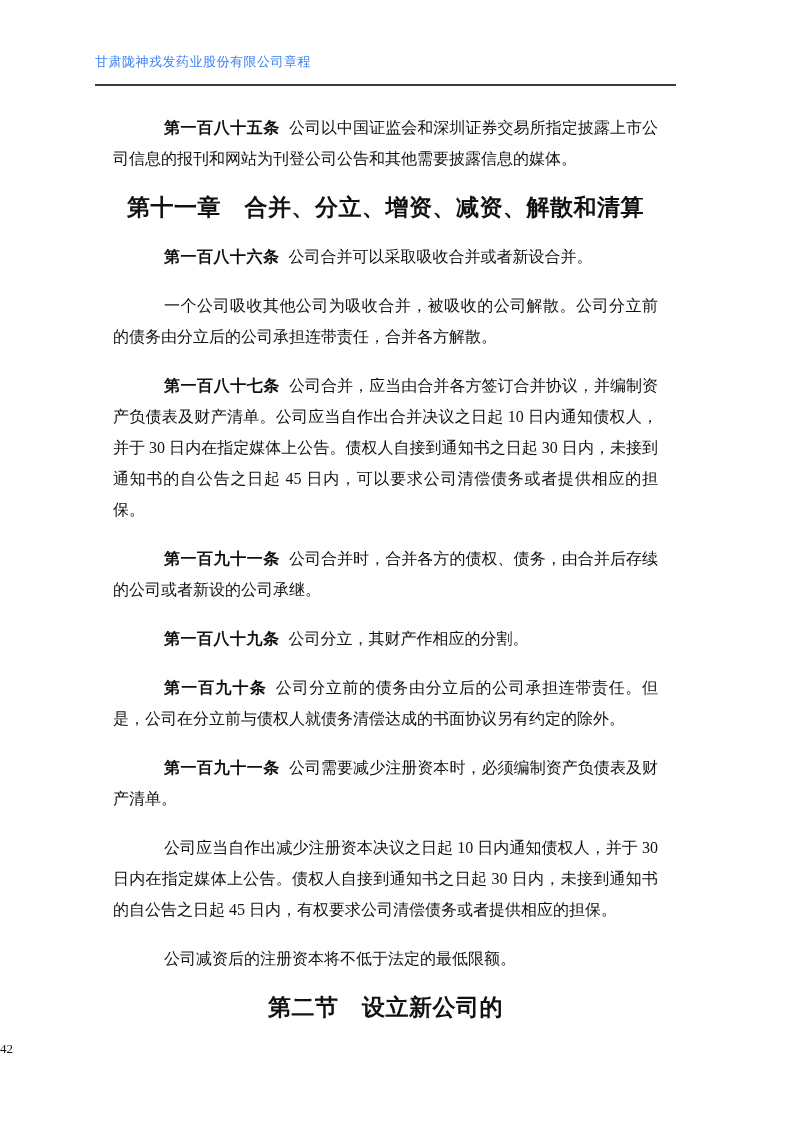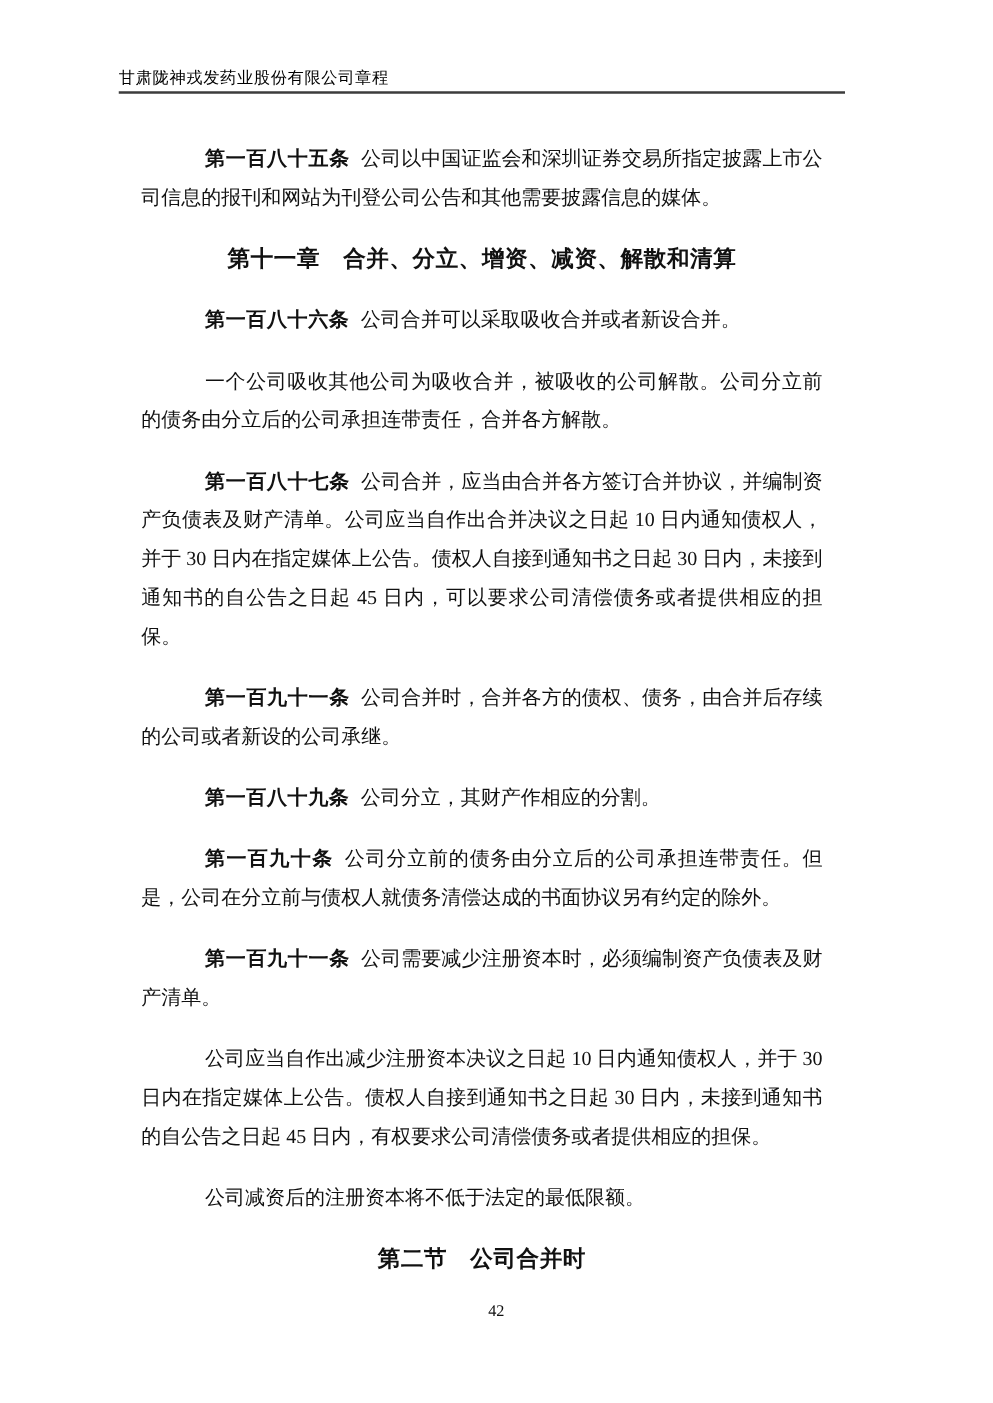--- a/index.html
+++ b/index.html
@@ -7,47 +7,47 @@
     width: 794px; height: 1122px; position: relative; overflow: hidden;
     font-family: "Liberation Serif", "DejaVu Serif", serif;
     color: #111111;
   }
   .page {
     position: absolute; inset: 0; background: #ffffff;
   }
   .header {
     position: absolute; top: 54px; left: 95px; width: 581px;
     font-size: 13px; line-height: 15px; letter-spacing: 0.5px;
-    color: #000000;
-    padding-bottom: 4px;
+    color: #3b82f6;
+    padding-bottom: 15px;
     border-bottom: 2px solid #3c3c3c;
   }
   .content {
     position: absolute; top: 94px; left: 95px; width: 581px;
     font-size: 16px; line-height: 31px;
     text-align: justify;
   }
   .content p { margin: 18px; padding: 0; }
   .content p.article, .content p.plain { text-indent: 51px; }
   .num {
     font-family: "Liberation Sans", "DejaVu Sans", sans-serif;
     font-weight: bold;
     margin-right: 9px;
     letter-spacing: 0.5px;
   }
   .content p.chapter, .content p.section {
     text-align: center; text-indent: 0;
     font-family: "Liberation Sans", "DejaVu Sans", sans-serif;
-    font-weight: bold; font-size: 18px;
+    font-weight: bold; font-size: 23px;
     margin-top: 9px;
     letter-spacing: 0.5px;
   }
   .page-number {
     position: absolute; top: 1041px; left: 0; right: 0;
-    text-align: center; font-size: 13px; line-height: 15px; color: #111111;
+    font-size: 13px; line-height: 15px; color: #111111;
   }
 </style>
 </head>
 <body>
 
 <div class="page">
   <div class="header">
     <span>甘肃陇神戎发药业股份有限公司章程</span>
   </div>
 
@@ -56,17 +56,17 @@
       <p class="chapter">第十一章　合并、分立、增资、减资、解散和清算</p>
       <p class="article"><b class="num">第一百八十六条</b><span>公司合并可以采取吸收合并或者新设合并。</span></p>
       <p class="plain">一个公司吸收其他公司为吸收合并，被吸收的公司解散。公司分立前的债务由分立后的公司承担连带责任，合并各方解散。</p>
       <p class="article"><b class="num">第一百八十七条</b><span>公司合并，应当由合并各方签订合并协议，并编制资产负债表及财产清单。公司应当自作出合并决议之日起 10 日内通知债权人，并于 30 日内在指定媒体上公告。债权人自接到通知书之日起 30 日内，未接到通知书的自公告之日起 45 日内，可以要求公司清偿债务或者提供相应的担保。</span></p>
       <p class="article"><b class="num">第一百九十一条</b><span>公司合并时，合并各方的债权、债务，由合并后存续的公司或者新设的公司承继。</span></p>
       <p class="article"><b class="num">第一百八十九条</b><span>公司分立，其财产作相应的分割。</span></p>
       <p class="article"><b class="num">第一百九十条</b><span>公司分立前的债务由分立后的公司承担连带责任。但是，公司在分立前与债权人就债务清偿达成的书面协议另有约定的除外。</span></p>
       <p class="article"><b class="num">第一百九十一条</b><span>公司需要减少注册资本时，必须编制资产负债表及财产清单。</span></p>
       <p class="plain">公司应当自作出减少注册资本决议之日起 10 日内通知债权人，并于 30 日内在指定媒体上公告。债权人自接到通知书之日起 30 日内，未接到通知书的自公告之日起 45 日内，有权要求公司清偿债务或者提供相应的担保。</p>
       <p class="plain">公司减资后的注册资本将不低于法定的最低限额。</p>
-      <p class="section">第二节　公司合并时</p>
+      <p class="section">第二节　设立新公司的</p>
     </div>
 
   <div class="page-number">42</div>
 </div>
 
 </body></html>

